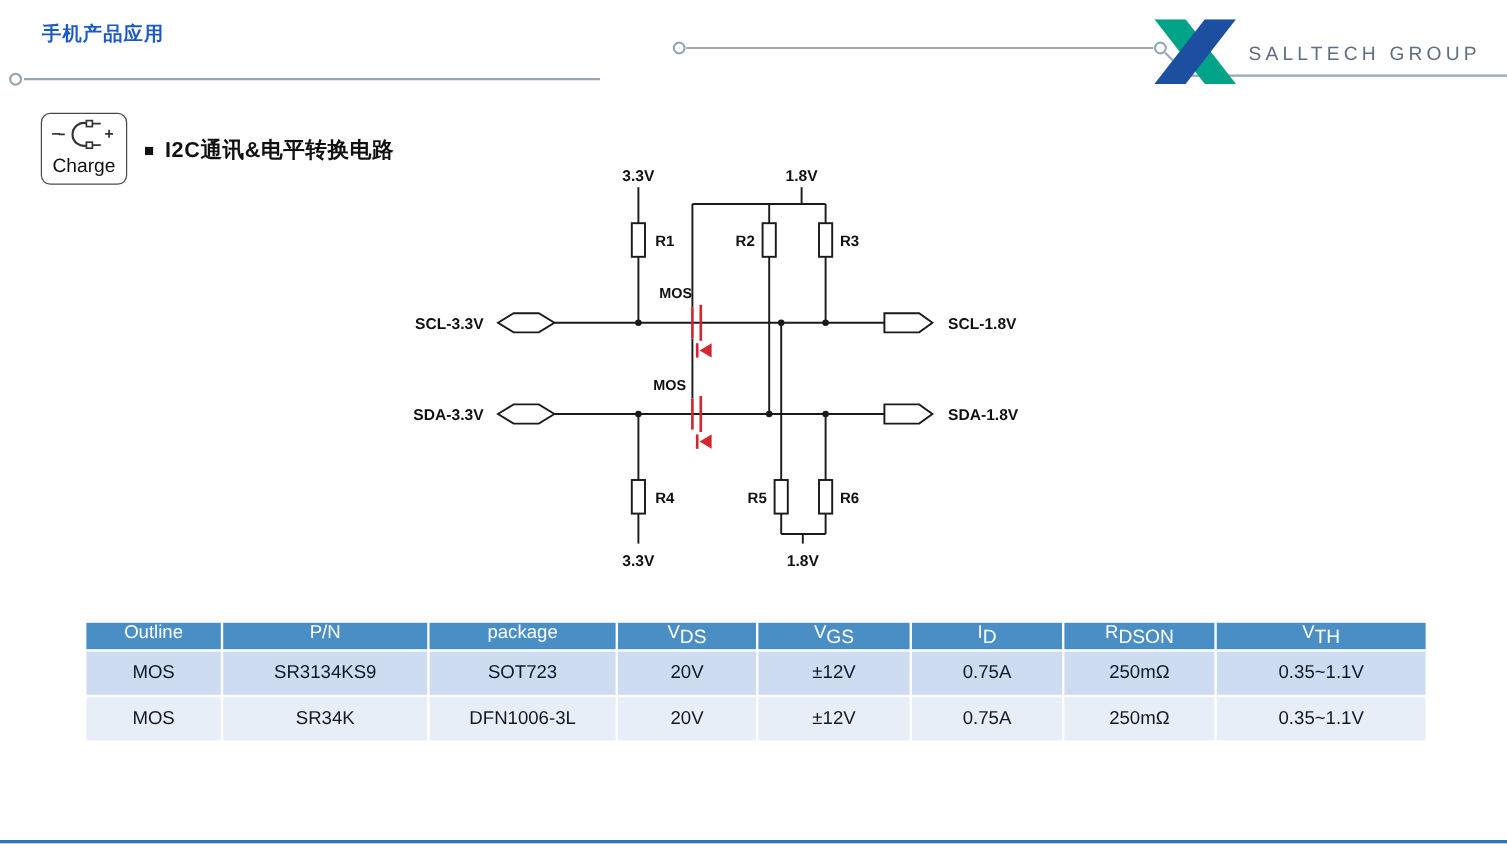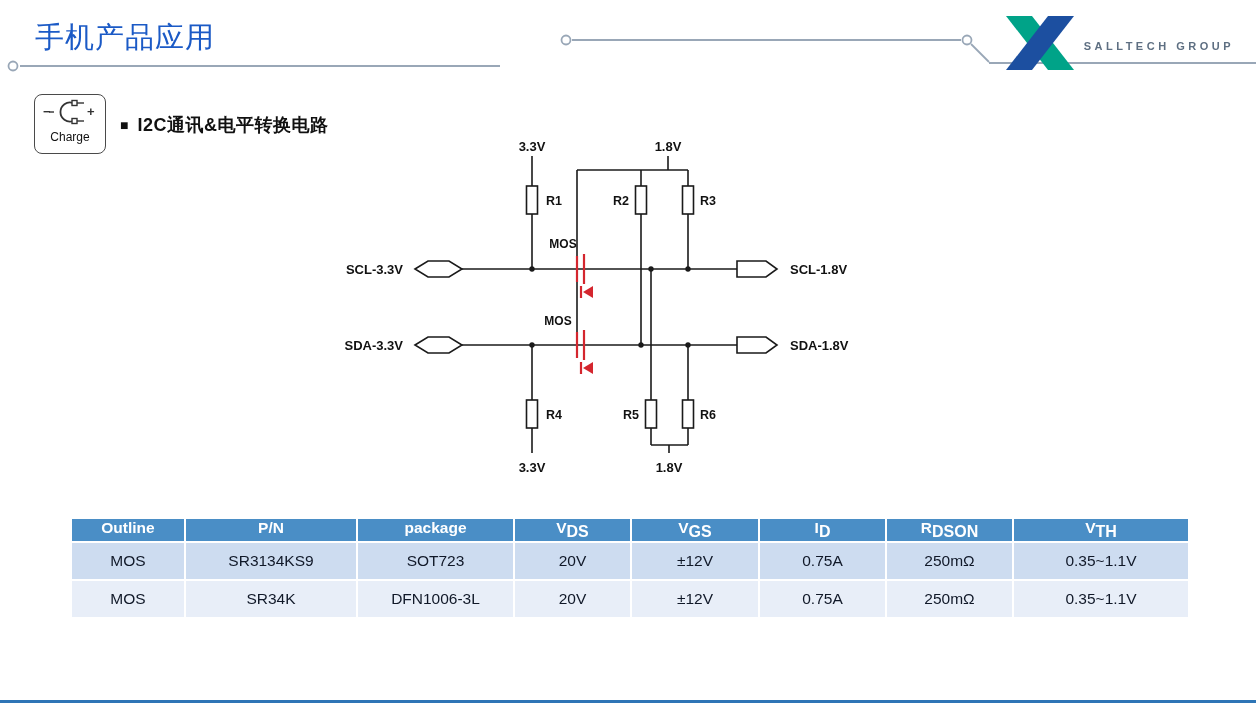--- a/index.html
+++ b/index.html
@@ -1,44 +1,44 @@
 <!DOCTYPE html>
 <html><head>
 <meta charset="utf-8">
 <style>
   * { box-sizing: border-box; margin: 0; padding: 0; }
   html,body { width:1256px; height:703px; background:#ffffff; overflow:hidden;
               font-family:"Liberation Sans", sans-serif; }
   .slide { position:relative; width:1256px; height:703px; background:#fff; }
 
-  .page-title { position:absolute; left:35px; top:18px; font-size:29px; font-weight:normal;
+  .page-title { position:absolute; left:35px; top:18px; font-size:16px; font-weight:bold;
                 color:#1b5ac6; letter-spacing:1px; }
 
   .header-deco { position:absolute; left:0; top:0; width:1256px; height:90px; }
 
   .logo { position:absolute; right:22px; top:16px; display:flex; align-items:center; gap:8px; }
   .logo-mark { width:72px; height:56px; }
   .logo-name { font-size:23px; font-weight:bold; color:#12327c; letter-spacing:3px; line-height:1.2; }
-  .logo-sub  { font-size:11px; color:#5e6f82; letter-spacing:3.5px; margin-top:3px;font-weight:bold; }
+  .logo-sub  { font-size:16px; color:#5e6f82; letter-spacing:3.5px; margin-top:3px; }
 
   .charge-badge { position:absolute; left:34px; top:94px; width:72px; height:60px;
                   border:1.6px solid #4a4a4a; border-radius:8px; background:#fff;
                   display:flex; flex-direction:column; align-items:center; justify-content:flex-start; }
-  .charge-label { font-size:12px; color:#111; margin-top:1px; }
+  .charge-label { font-size:16px; color:#111; margin-top:1px; }
 
   .section-title { position:absolute; left:120px; top:113px; display:flex; align-items:center; gap:9px; }
   .section-bullet { font-size:14px; color:#111; line-height:1; }
   .section-text { font-size:18px; font-weight:bold; color:#111; letter-spacing:0.5px; }
 
   .circuit { position:absolute; left:330px; top:135px; width:545px; height:350px; }
   .circuit text { font-weight:bold; fill:#111; font-family:"Liberation Sans", sans-serif; }
 
   table.spec { position:absolute; left:70px; top:517px; width:1102px;
                border-collapse:separate; border-spacing:2.5px; table-layout:fixed; }
-  table.spec th { background:#4a8ec6; color:#fff; font-weight:bold; font-size:15.5px;
+  table.spec th { background:#4a8ec6; color:#fff; font-weight:normal; font-size:15.5px;
                   height:20px; text-align:center; }
   table.spec td { font-size:15.5px; color:#101828; height:36px; text-align:center; }
   table.spec tbody tr.row-odd  td { background:#cddcf0; }
   table.spec tbody tr.row-even td { background:#e8eef8; }
   table.spec sub { font-size:16px; }
 
   .footer-line { position:absolute; left:0; bottom:0; width:1256px; height:3px; background:#2e75b6; }
 </style>
 </head>
 <body>

